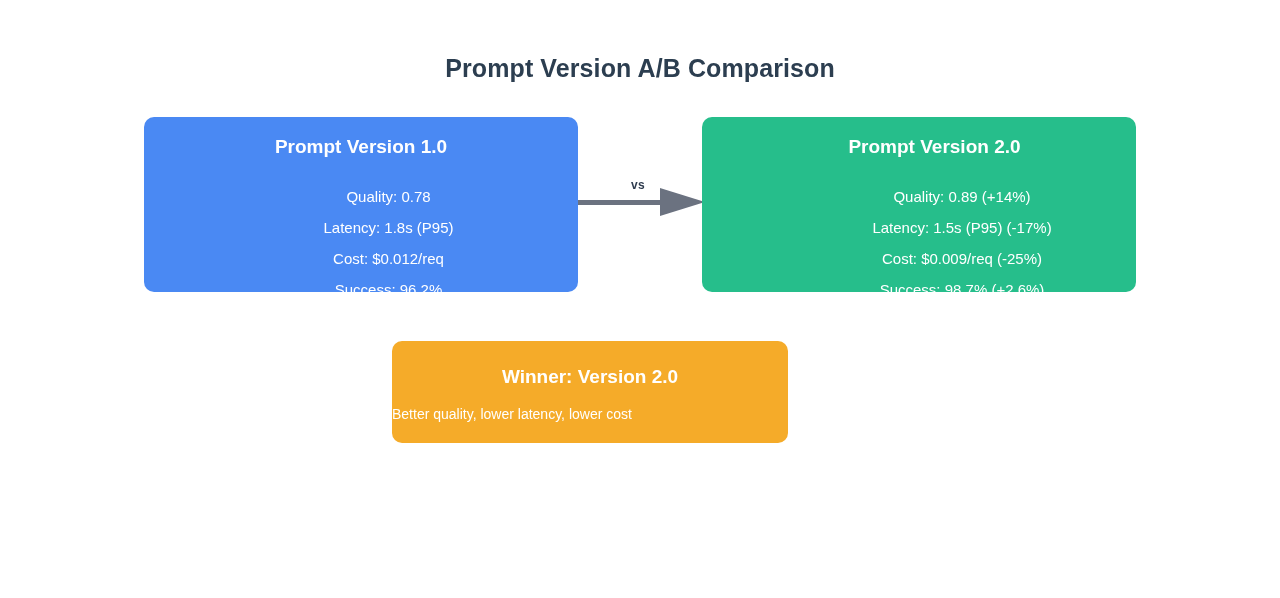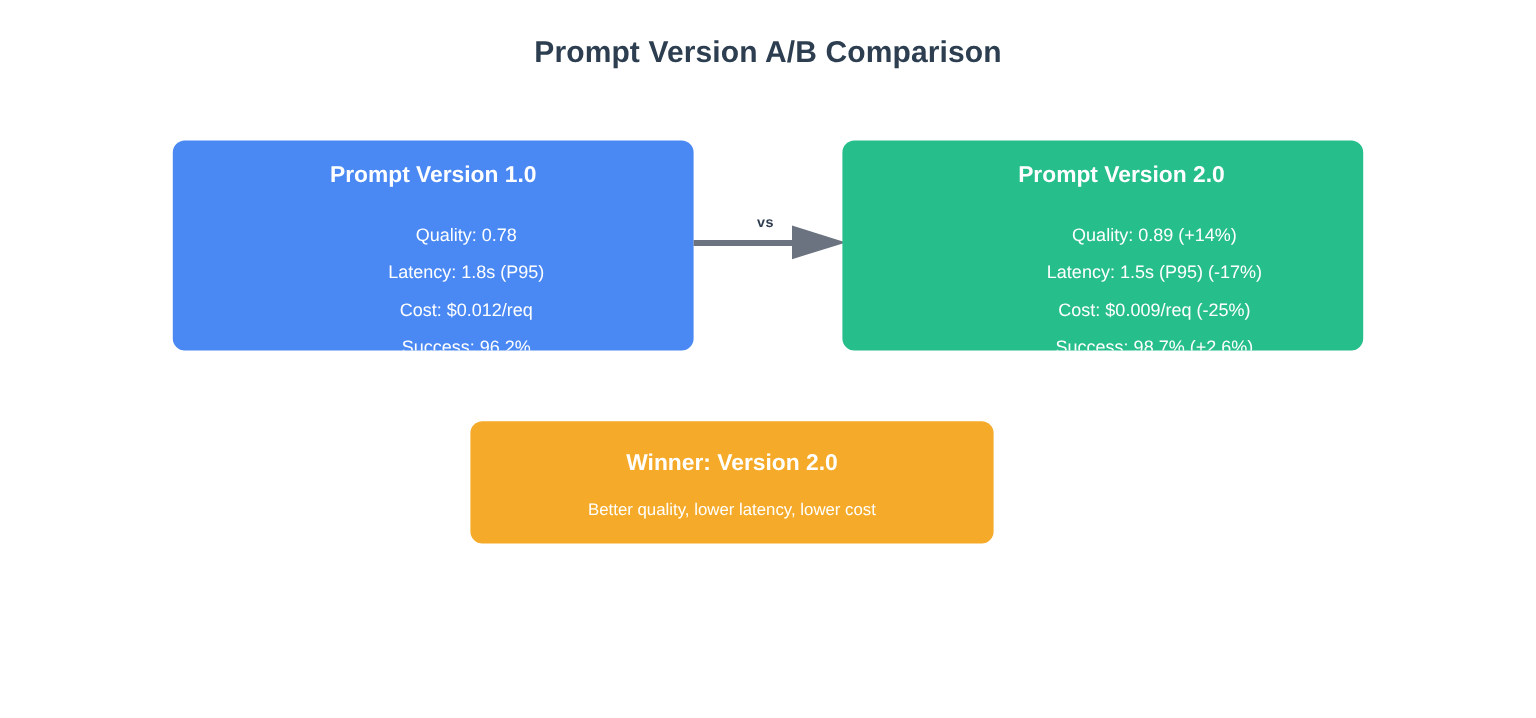--- a/index.html
+++ b/index.html
@@ -107,50 +107,48 @@
     border-top: 14px solid transparent;
     border-bottom: 14px solid transparent;
     border-left: 45px solid #6b7280;
   }
 
   
   .winner-box {
     position: absolute;
     left: 392px;
     top: 341px;
-    width: 436px;
+    width: 396px;
     height: 102px;
     border-radius: 10px;
     background: #f5ab29;
     box-sizing: border-box;
     overflow: hidden;
-    margin-top: 10px;
   }
   .winner-title {
     margin: 0;
     padding-top: 25px;
     text-align: center;
     font-size: 19px;
     font-weight: bold;
     color: #ffffff;
   }
   .winner-subtitle {
     margin: 0;
     padding-top: 18px;
-    text-align: center;
     font-size: 14px;
     color: #ffffff;
   }
 </style>
 </head>
 <body style="background: rgb(255, 255, 255);">
 
 <div class="stage">
 
-  <div class="page-title" style="color: rgb(44, 62, 80);">Prompt Version A/B Comparison</div>
+  <div class="page-title" style="color: rgb(44, 62, 80); margin-top: 24px;">Prompt Version A/B Comparison</div>
 
   <div class="version-card left" style="background: rgb(74, 137, 243);">
     <div class="card-title">Prompt Version 1.0</div>
     <ul class="metric-list">
       <li>Quality: 0.78</li>
       <li>Latency: 1.8s (P95)</li>
       <li>Cost: $0.012/req</li>
       <li>Success: 96.2%</li>
     </ul>
   </div>

